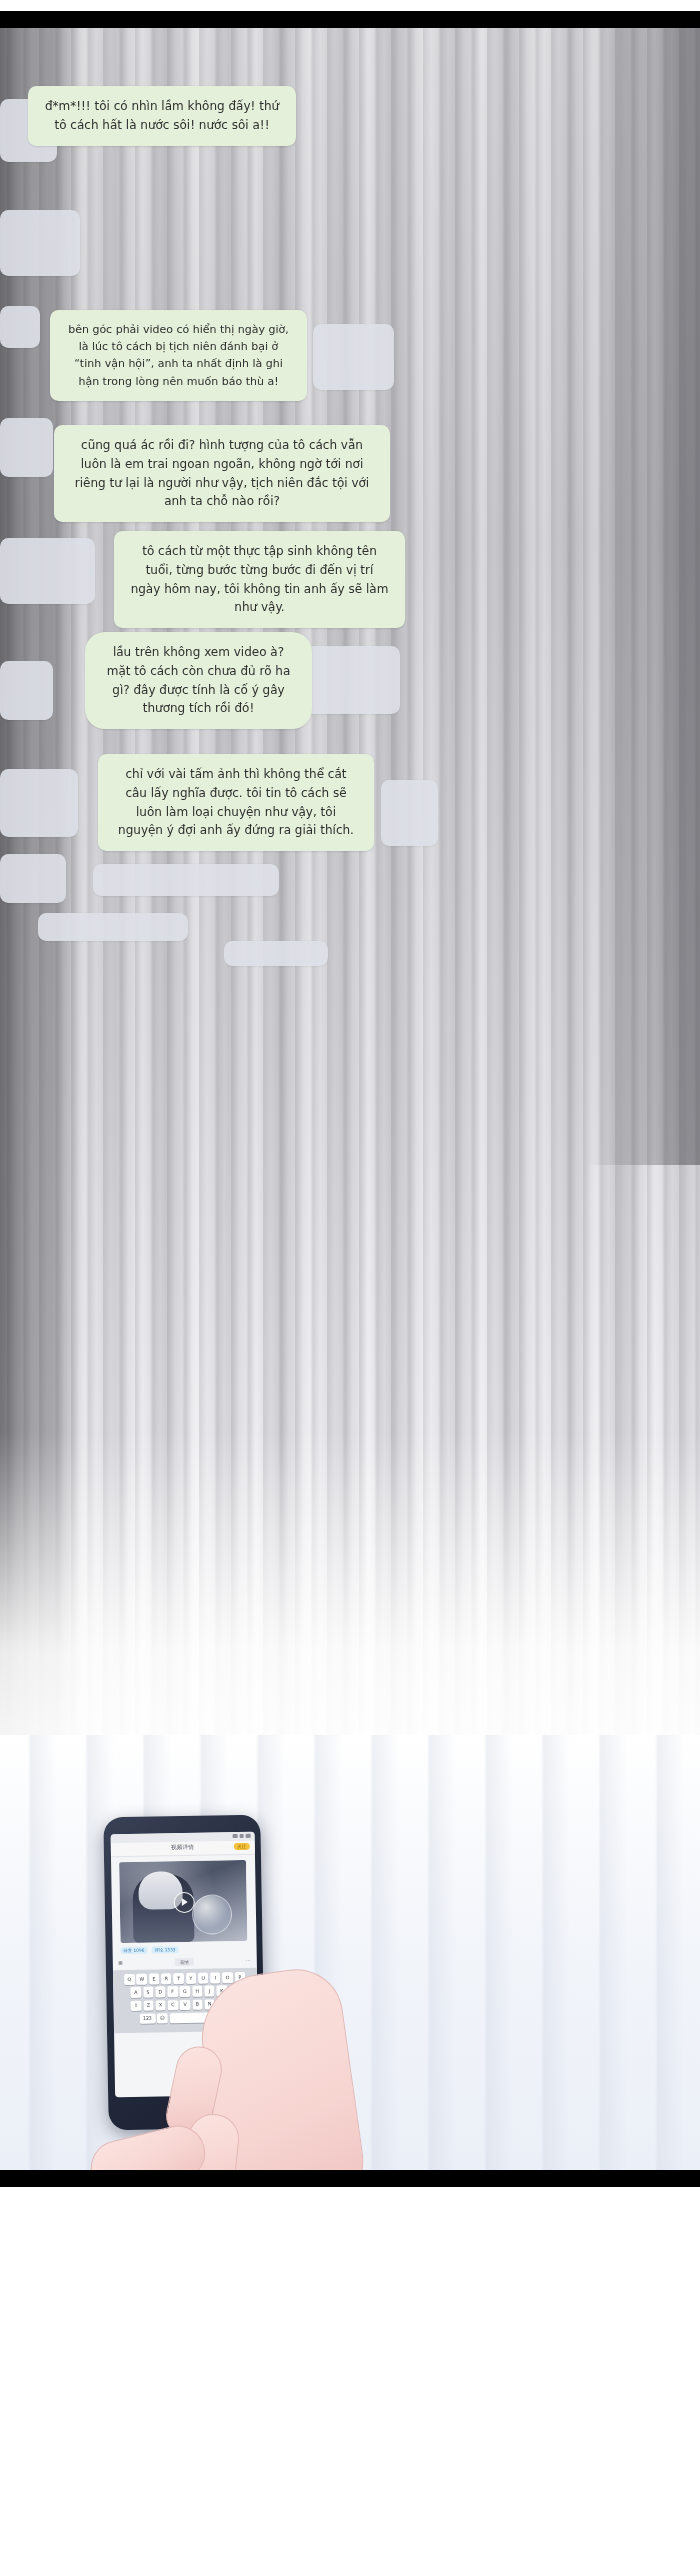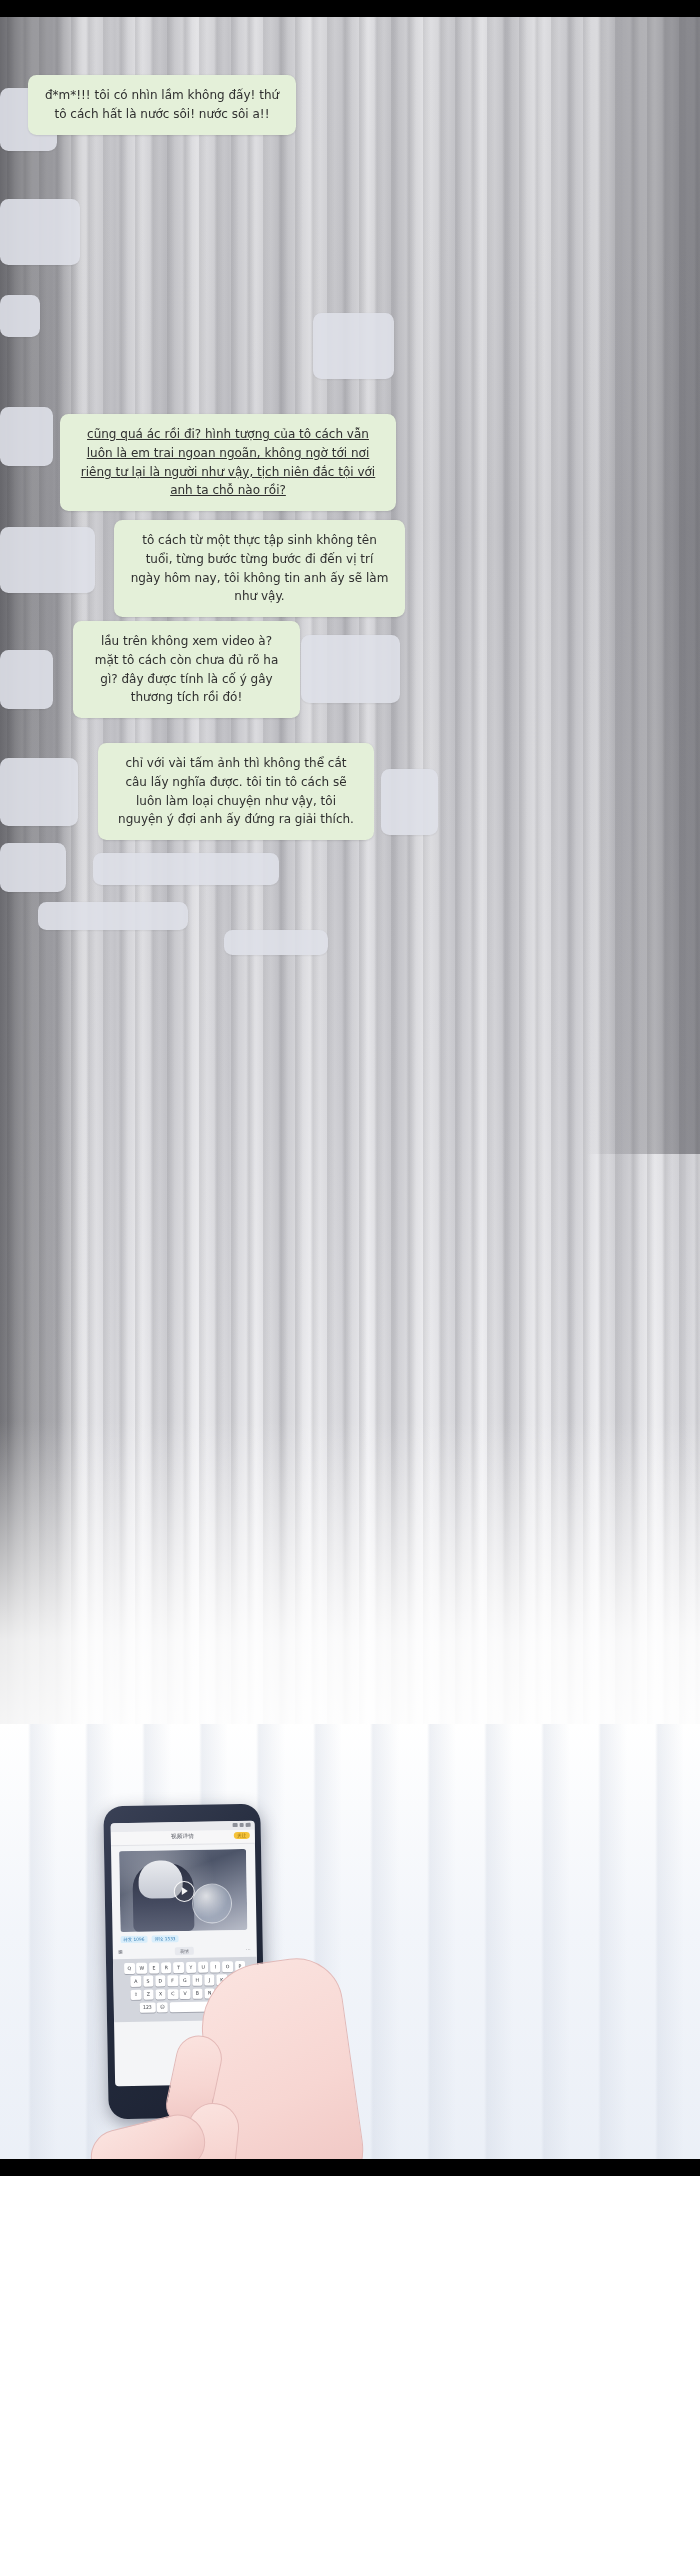--- a/index.html
+++ b/index.html
@@ -7,21 +7,21 @@
     padding: 0;
     background: #ffffff;
   }
   body {
     font-family: "DejaVu Sans", sans-serif;
   }
   .page {
     position: relative;
     width: 700px;
     height: 2176px;
-    margin: 0 auto;
+    margin: 11px auto;
     overflow: hidden;
     background: #14b8a6;
   }
   
   .bar {
     position: absolute;
     left: 0;
     width: 100%;
     background: #000000;
     z-index: 60;
@@ -338,23 +338,24 @@
   <div class="bubble grey grey-dim" style="left:301px;top:635px;width:99px;height:68px;"></div>
   <div class="bubble grey grey-dim" style="left:0px;top:650px;width:53px;height:59px;"></div>
   <div class="bubble grey grey-dim" style="left:0px;top:758px;width:78px;height:68px;"></div>
   <div class="bubble grey grey-dim" style="left:381px;top:769px;width:57px;height:66px;"></div>
   <div class="bubble grey grey-dim" style="left:0px;top:843px;width:66px;height:49px;"></div>
   <div class="bubble grey grey-dim" style="left:93px;top:853px;width:186px;height:32px;"></div>
   <div class="bubble grey grey-dim" style="left:38px;top:902px;width:150px;height:28px;"></div>
   <div class="bubble grey grey-dim" style="left:224px;top:930px;width:104px;height:25px;"></div>
 
   <div class="bubble green" style="left:28px;top:75px;width:268px;">đ*m*!!! tôi có nhìn lầm không đấy! thứ tô cách hất là nước sôi! nước sôi a!!</div>
-  <div class="bubble green" style="left:60px;top:414px;width:336px;text-decoration:underline;">cũng quá ác rồi đi? hình tượng của tô cách vẫn luôn là em trai ngoan ngoãn, không ngờ tới nơi riêng tư lại là người như vậy, tịch niên đắc tội với anh ta chỗ nào rồi?</div>
+  <div class="bubble green" style="left:50px;top:299px;width:257px;font-size:11px;">bên góc phải video có hiển thị ngày giờ, là lúc tô cách bị tịch niên đánh bại ở “tinh vận hội”, anh ta nhất định là ghi hận trong lòng nên muốn báo thù a!</div>
+  <div class="bubble green" style="left:54px;top:414px;width:336px;">cũng quá ác rồi đi? hình tượng của tô cách vẫn luôn là em trai ngoan ngoãn, không ngờ tới nơi riêng tư lại là người như vậy, tịch niên đắc tội với anh ta chỗ nào rồi?</div>
   <div class="bubble green" style="left:114px;top:520px;width:291px;text-align:center;">tô cách từ một thực tập sinh không tên tuổi, từng bước từng bước đi đến vị trí ngày hôm nay, tôi không tin anh ấy sẽ làm như vậy.</div>
-  <div class="bubble green" style="left:73px;top:621px;width:227px;">lầu trên không xem video à? mặt tô cách còn chưa đủ rõ ha gì? đây được tính là cố ý gây thương tích rồi đó!</div>
+  <div class="bubble green" style="left:85px;top:621px;width:227px;border-radius:20px;">lầu trên không xem video à? mặt tô cách còn chưa đủ rõ ha gì? đây được tính là cố ý gây thương tích rồi đó!</div>
   <div class="bubble green" style="left:98px;top:743px;width:276px;">chỉ với vài tấm ảnh thì không thể cắt câu lấy nghĩa được. tôi tin tô cách sẽ luôn làm loại chuyện như vậy, tôi nguyện ý đợi anh ấy đứng ra giải thích.</div>
 
   <div class="phone-body">
     <div class="phone-screen">
 
       <div class="phone-statusbar">
         <span class="sb-ico"></span>
         <span class="sb-ico"></span>
         <span class="sb-ico"></span>
       </div>

